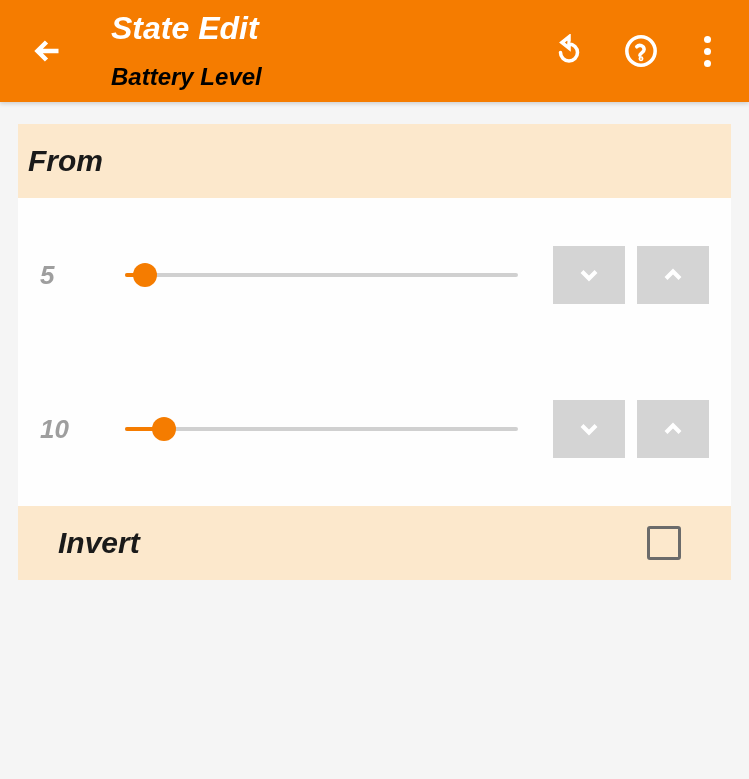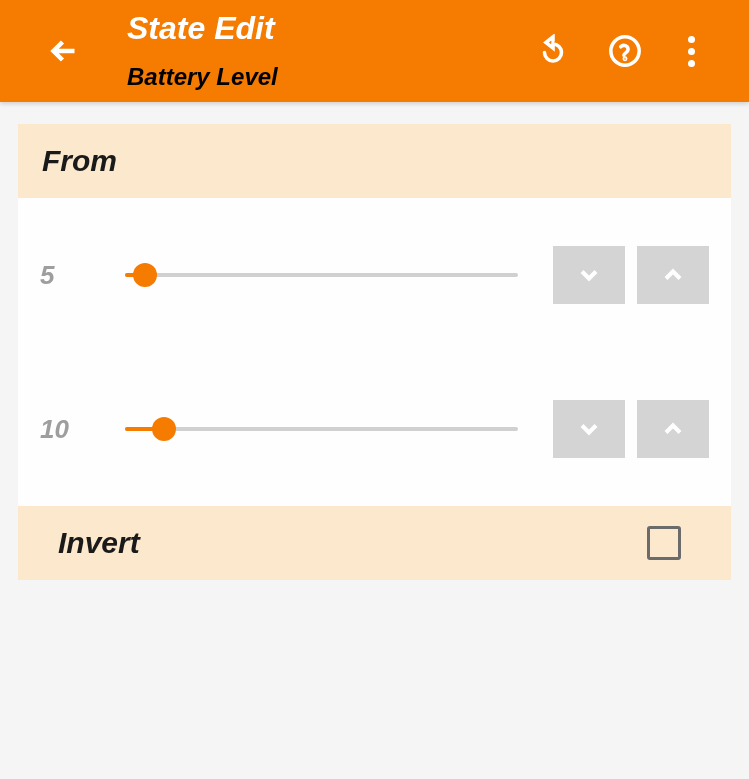--- a/index.html
+++ b/index.html
@@ -12,21 +12,21 @@
       background: #f5f5f5;
       width: 749px;
       height: 779px;
       overflow: hidden;
     }
     .header {
       background: #f57c00;
       height: 102px;
       display: flex;
       align-items: center;
-      padding: 0 46px;
+      padding: 0 30px;
       color: white;
       position: relative;
       box-shadow: 0 2px 4px rgba(0,0,0,0.15);
     }
     .back-button {
       cursor: pointer;
       margin-right: 45px;
       display: flex;
       align-items: center;
     }
@@ -82,21 +82,21 @@
       width: 7px;
       height: 7px;
       background: white;
       border-radius: 50%;
     }
     .content {
       padding: 22px 18px;
     }
     .section-header {
       background: #fce8cc;
-      padding: 20px 24px;
+      padding: 20px 10px;
       font-size: 30px;
       font-weight: bold;
       font-style: italic;
       color: #1a1a1a;
     }
     .section-body {
       background: #fefefe;
       padding: 48px 22px;
       display: flex;
       align-items: center;

